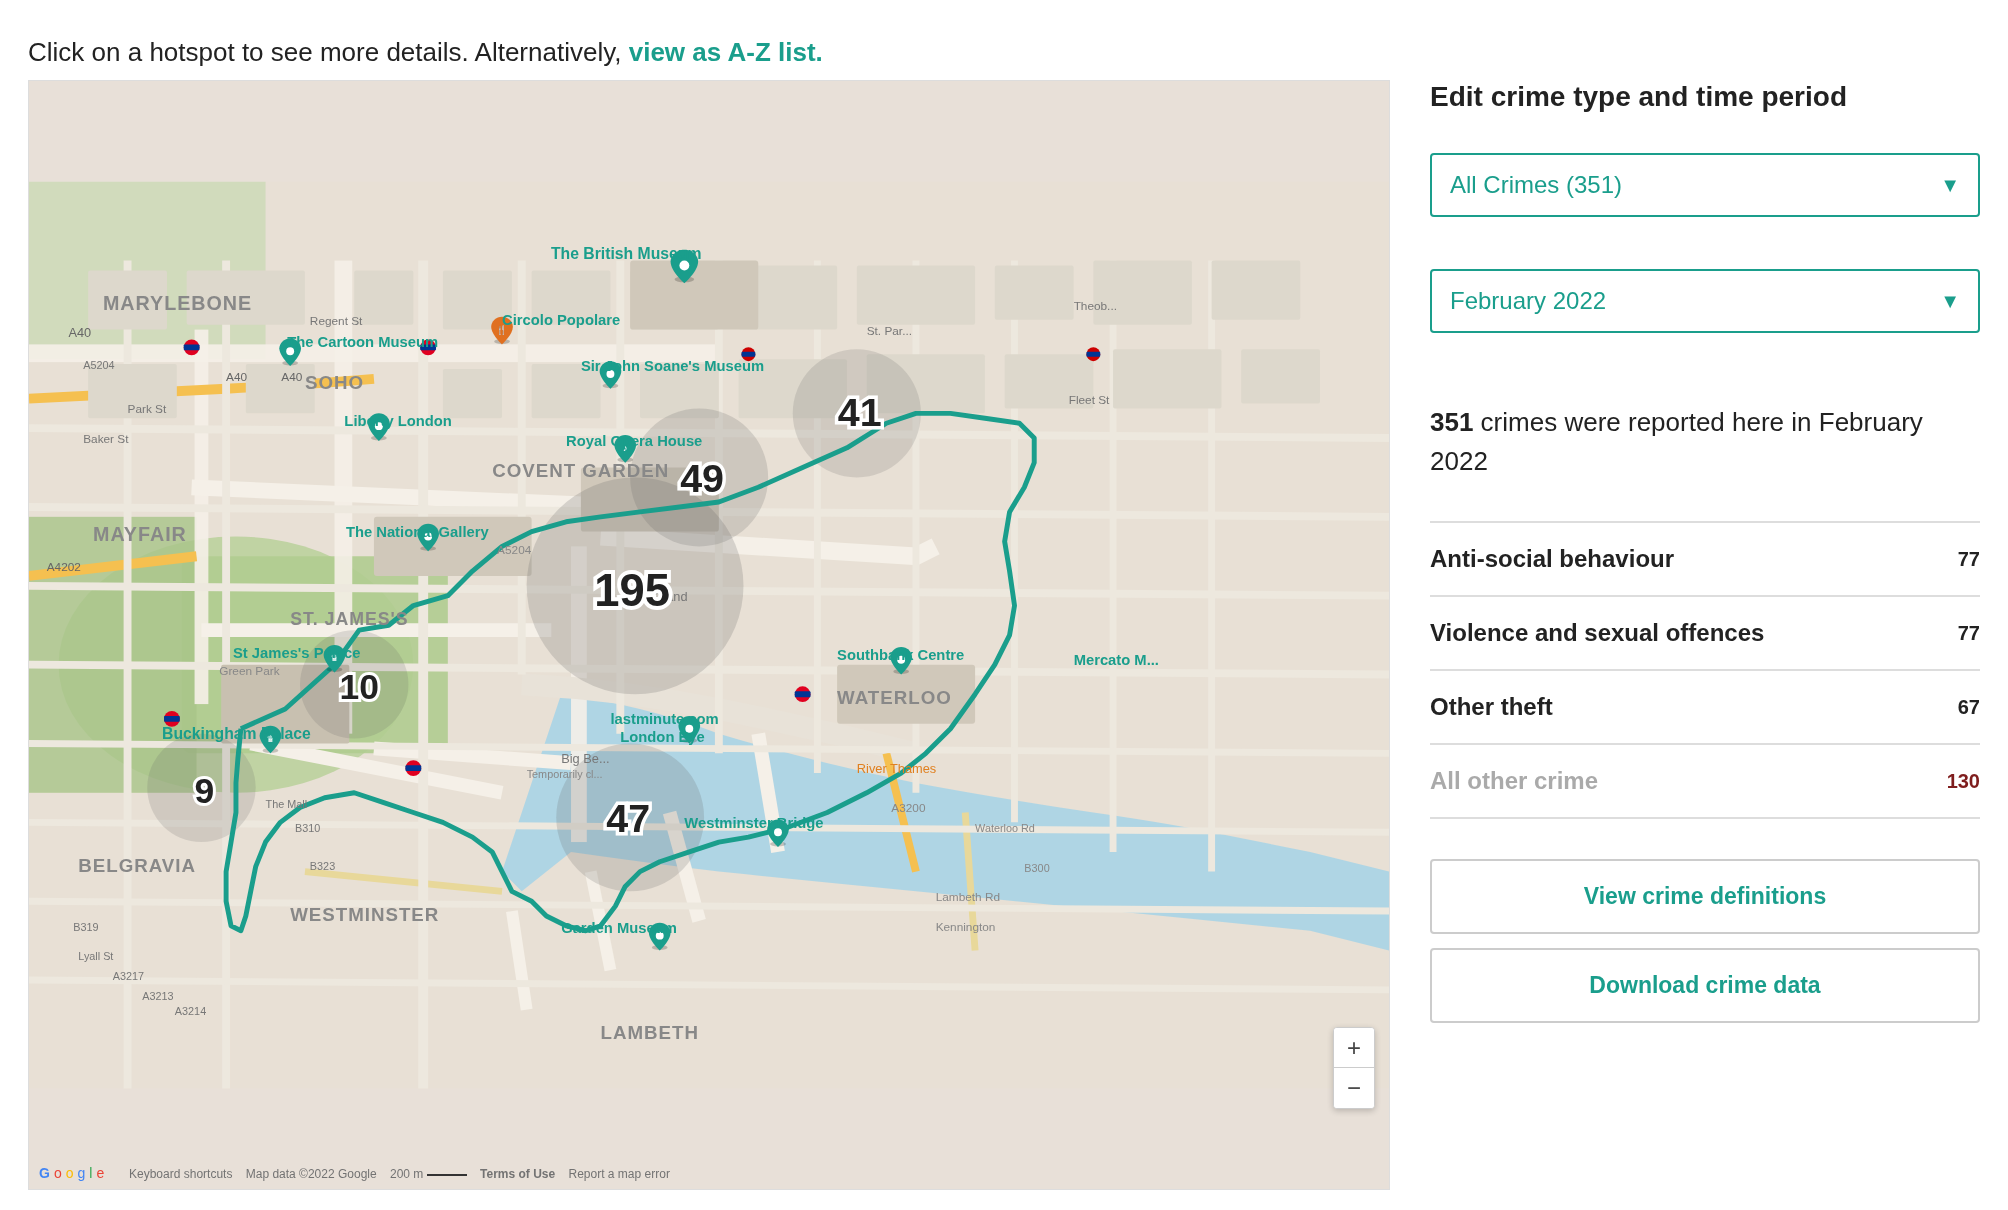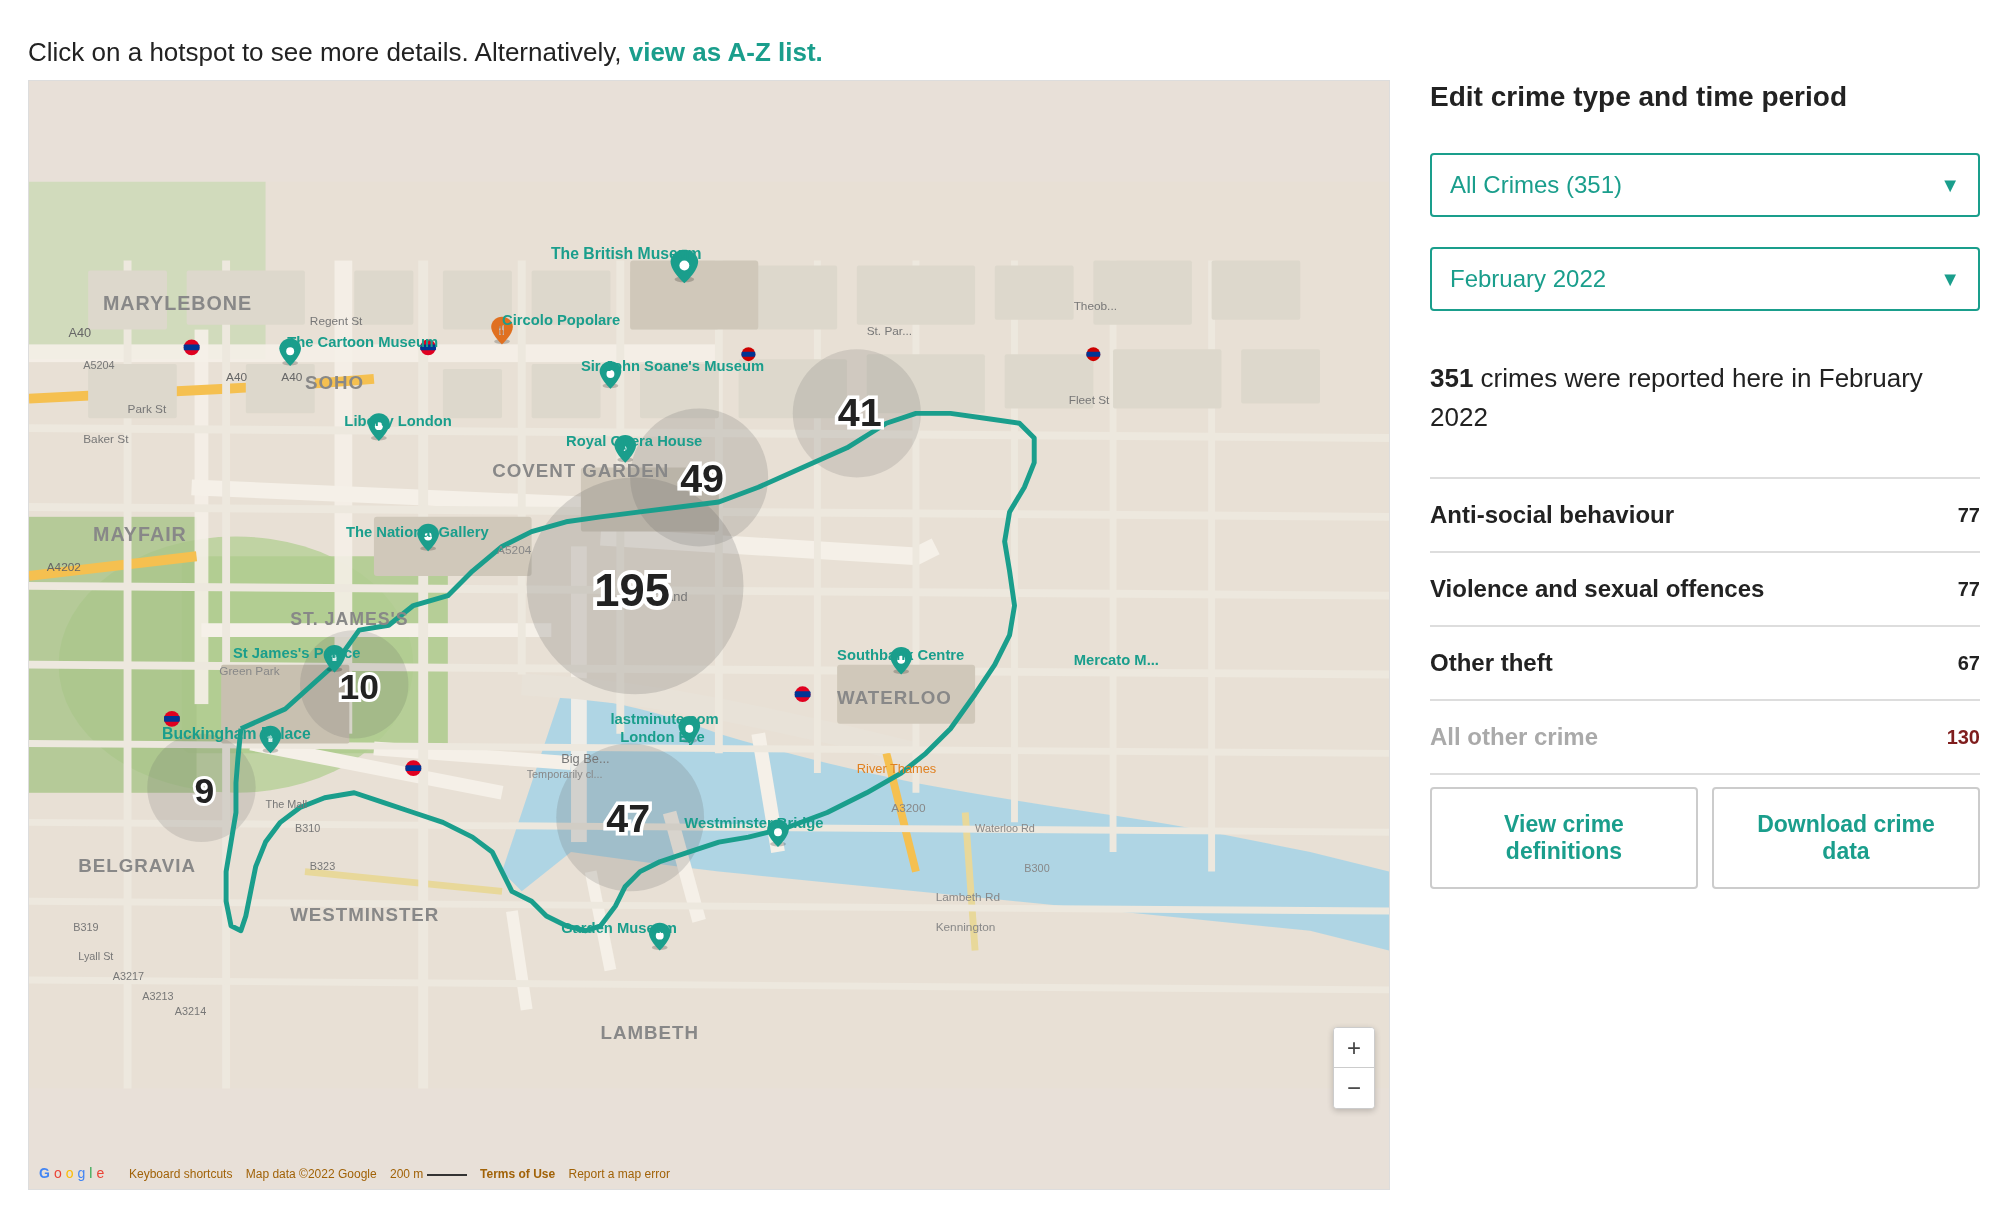--- a/index.html
+++ b/index.html
@@ -50,21 +50,21 @@
       gap: 12px;
     }
     .panel-title {
       font-size: 28px;
       font-weight: 700;
       color: #222;
       margin-bottom: 28px;
       line-height: 1.2;
     }
     .dropdown-container {
-      margin-bottom: 18px;
+      margin-bottom: 40px;
     }
     .dropdown {
       width: 100%;
       border: 2px solid #1a9e8c;
       border-radius: 4px;
       padding: 16px 18px;
       font-size: 24px;
       color: #1a9e8c;
       background: #fff;
       cursor: pointer;
@@ -108,21 +108,23 @@
       font-size: 24px;
       color: #222;
       font-weight: 600;
     }
     .crime-count {
       font-size: 20px;
       color: #222;
       font-weight: 600;
     }
     .action-buttons {
-      display: flex;
+      margin-top: 28px;
+      display: flex;
+      flex-direction: column;
       gap: 14px;
     }
     .action-btn {
       width: 100%;
       padding: 22px;
       font-size: 23px;
       font-weight: 600;
       color: #1a9e8c;
       background: #fff;
       border: 2px solid #ccc;
@@ -550,21 +552,21 @@
     </div>
 
     <div style="position:absolute;bottom:8px;left:10px;font-size:13px;color:#666;display:flex;align-items:center;gap:4px;">
       <span style="font-weight:600;color:#4285f4;font-size:14px;">G</span>
         <span style="color:#ea4335;font-size:14px;">o</span>
         <span style="color:#fbbc05;font-size:14px;">o</span>
         <span style="color:#4285f4;font-size:14px;">g</span>
         <span style="color:#34a853;font-size:14px;">l</span>
         <span style="color:#ea4335;font-size:14px;">e</span>
     </div>
-    <div style="position:absolute;bottom:8px;left:100px;right:18px;font-size:12px;color:#a16207;">
+    <div style="position:absolute;bottom:8px;left:100px;right:18px;font-size:12px;color:#737373;">
       Keyboard shortcuts &nbsp;&nbsp; Map data ©2022 Google &nbsp;&nbsp; 200 m <span style="border-bottom:2px solid #333;display:inline-block;width:40px;vertical-align:middle;"></span> &nbsp;&nbsp; <span style="font-weight:600;">Terms of Use</span> &nbsp;&nbsp; Report a map error
     </div>
   </div>
 
   <div class="right-panel">
     <h2 class="panel-title">Edit crime type and time period</h2>
 
     <div class="dropdown-container">
       <div class="dropdown">
         <span>All Crimes (351)</span>

